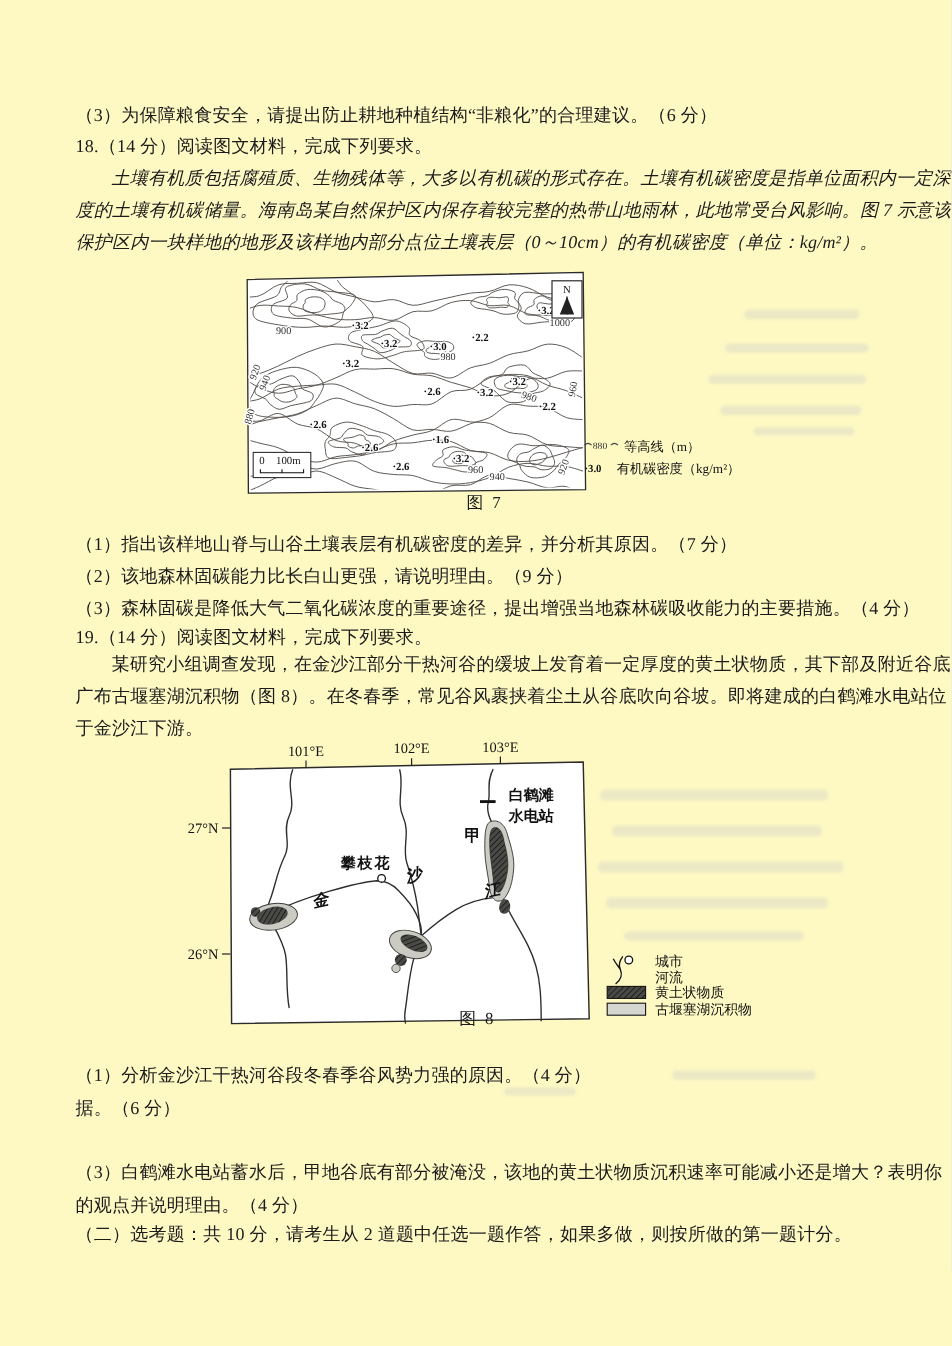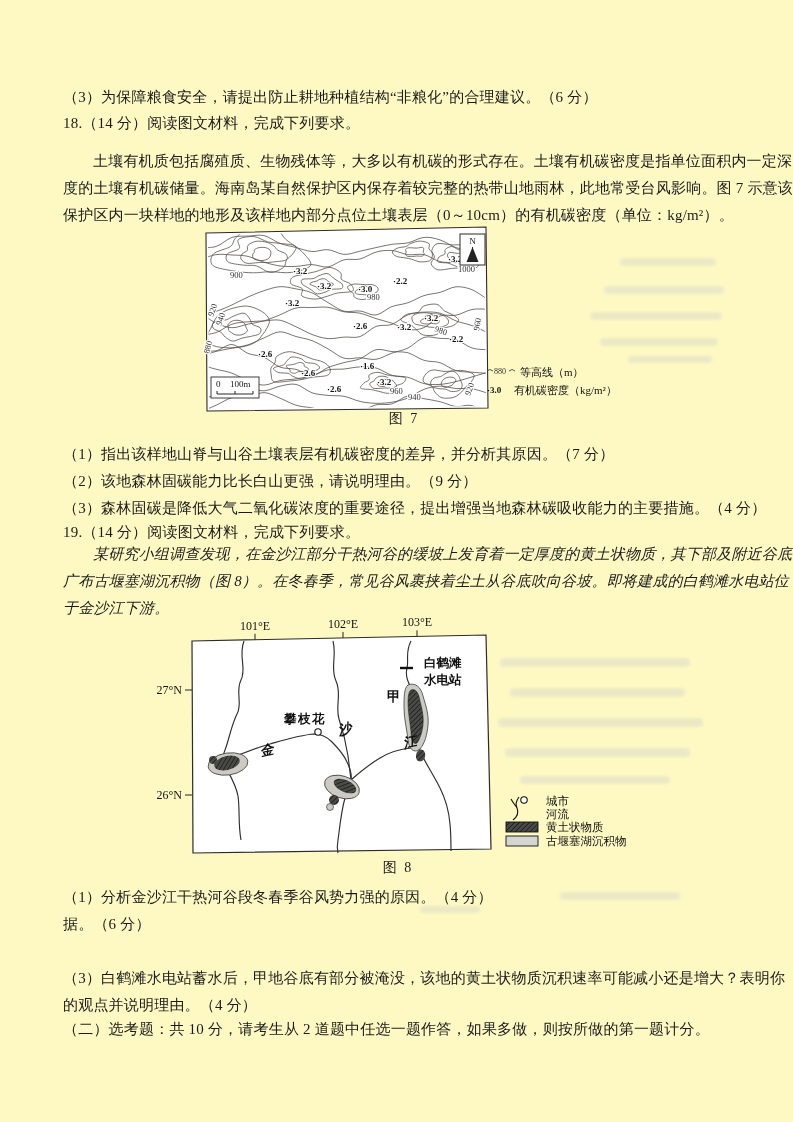--- a/index.html
+++ b/index.html
@@ -22,38 +22,38 @@
 <body>
 
 <div class="page">
   <div id="text-layer">
       <div class="para" style="top: 84px;">
         <div class="tline">（3）为保障粮食安全，请提出防止耕地种植结构“非粮化”的合理建议。（6 分）</div>
       </div>
       <div class="para" style="top: 110px;">
         <div class="tline">18.（14 分）阅读图文材料，完成下列要求。</div>
       </div>
-      <div class="para" style="top: 148px;">
+      <div class="para" style="top: 136px; font-style: italic;">
         <div class="tline indent">土壤有机质包括腐殖质、生物残体等，大多以有机碳的形式存在。土壤有机碳密度是指单位面积内一定深</div>
         <div class="tline">度的土壤有机碳储量。海南岛某自然保护区内保存着较完整的热带山地雨林，此地常受台风影响。图 7 示意该</div>
         <div class="tline">保护区内一块样地的地形及该样地内部分点位土壤表层（0～10cm）的有机碳密度（单位：kg/m²）。</div>
       </div>
       <div class="para" style="top: 441px;">
         <div class="tline">（1）指出该样地山脊与山谷土壤表层有机碳密度的差异，并分析其原因。（7 分）</div>
       </div>
       <div class="para" style="top: 468px;">
         <div class="tline">（2）该地森林固碳能力比长白山更强，请说明理由。（9 分）</div>
       </div>
       <div class="para" style="top: 495px;">
         <div class="tline">（3）森林固碳是降低大气二氧化碳浓度的重要途径，提出增强当地森林碳吸收能力的主要措施。（4 分）</div>
       </div>
       <div class="para" style="top: 519px;">
         <div class="tline">19.（14 分）阅读图文材料，完成下列要求。</div>
       </div>
-      <div class="para" style="top: 541px; font-style: italic;">
+      <div class="para" style="top: 541px;">
         <div class="tline indent">某研究小组调查发现，在金沙江部分干热河谷的缓坡上发育着一定厚度的黄土状物质，其下部及附近谷底</div>
         <div class="tline">广布古堰塞湖沉积物（图 8）。在冬春季，常见谷风裹挟着尘土从谷底吹向谷坡。即将建成的白鹤滩水电站位</div>
         <div class="tline">于金沙江下游。</div>
       </div>
       <div class="para" style="top: 884px;">
         <div class="tline">（1）分析金沙江干热河谷段冬春季谷风势力强的原因。（4 分）</div>
       </div>
       <div class="para" style="top: 911px;">
         <div class="tline">据。（6 分）</div>
       </div>
@@ -219,21 +219,21 @@
           <rect x="506" y="822" width="32" height="10" fill="url(#hatch8)" stroke="#111" stroke-width="0.9"></rect>
           <rect x="506" y="836" width="32" height="10" fill="#d6d6d0" stroke="#111" stroke-width="0.9"></rect>
           <text x="546" y="805" font-size="11.5" fill="#111">城市</text>
           <text x="546" y="818" font-size="11.5" fill="#111">河流</text>
           <text x="546" y="831" font-size="11.5" fill="#111">黄土状物质</text>
           <text x="546" y="845" font-size="11.5" fill="#111">古堰塞湖沉积物</text>
         </g>
       </g>
     </svg>
   <div class="figcap" style="left:404px;top:410px;">图 7</div>
-  <div class="figcap" style="left:392px;top:859px;padding-left:12px;">图 8</div>
+  <div class="figcap" style="left:392px;top:840px;padding-left:12px;">图 8</div>
 <div class="smudge" style="left: 620px; top: 258px; width: 96px; height: 8px;"></div>
     <div class="smudge" style="left: 604px; top: 286px; width: 120px; height: 8px;"></div>
     <div class="smudge" style="left: 590px; top: 312px; width: 132px; height: 8px;"></div>
     <div class="smudge" style="left: 600px; top: 338px; width: 118px; height: 8px;"></div>
     <div class="smudge" style="left: 628px; top: 356px; width: 84px; height: 7px;"></div>
     <div class="smudge" style="left: 500px; top: 658px; width: 190px; height: 9px;"></div>
     <div class="smudge" style="left: 510px; top: 688px; width: 175px; height: 9px;"></div>
     <div class="smudge" style="left: 498px; top: 718px; width: 205px; height: 9px;"></div>
     <div class="smudge" style="left: 505px; top: 748px; width: 185px; height: 9px;"></div>
     <div class="smudge" style="left: 520px; top: 776px; width: 150px; height: 8px;"></div>

